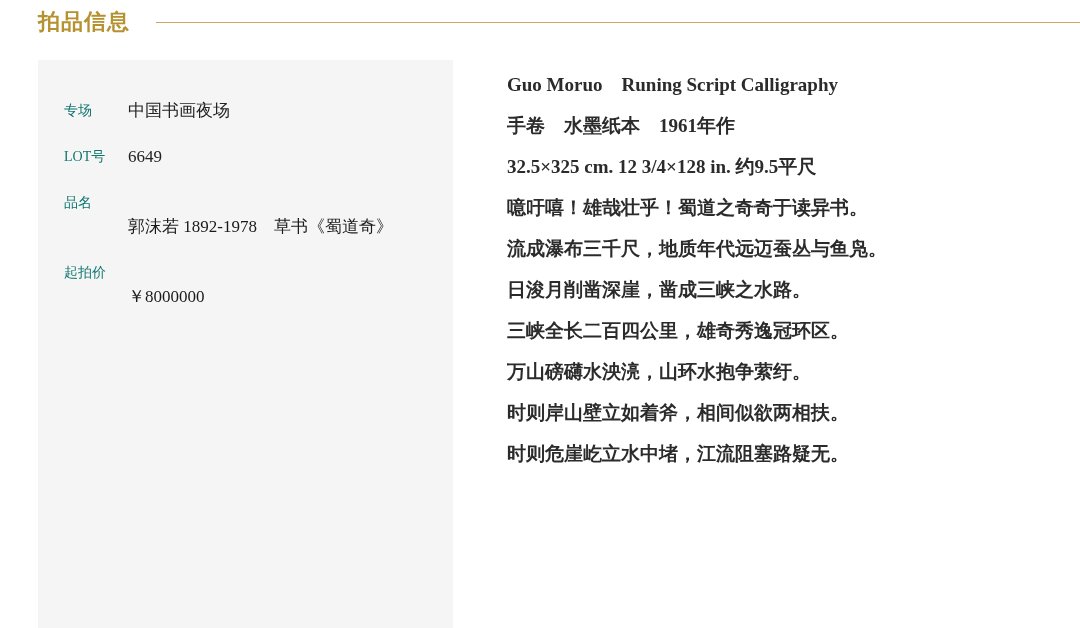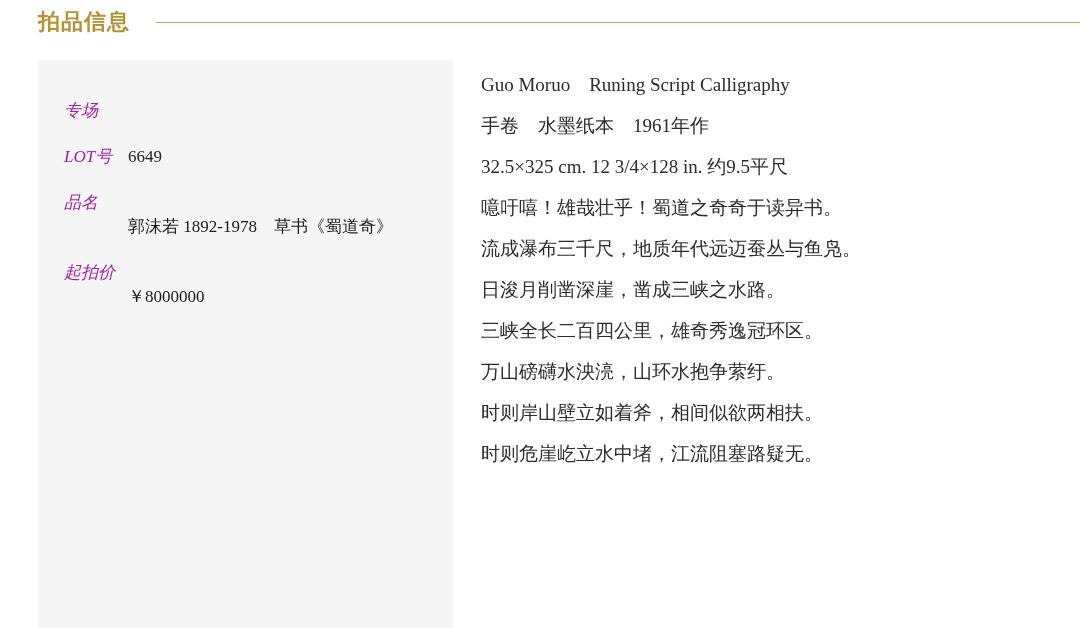--- a/index.html
+++ b/index.html
@@ -69,43 +69,43 @@
   }
   .info-row {
     display: flex;
     align-items: flex-start;
     padding: 10px 0;
   }
   .info-label {
     width: 90px;
     padding-left: 26px;
     box-sizing: border-box;
-    font-size: 17px;
-    color: #a21caf;
+    font-size: 14px;
+    color: #0f766e;
     line-height: 26px;
     white-space: nowrap;
-    font-style: italic;
   }
   .info-value {
     flex: 1;
     padding-right: 24px;
     font-size: 17px;
     color: #222222;
     line-height: 26px;
   }
   .info-value.strong {
     color: #1a1a1a;
     margin-top: 24px;
   }
 
   
   .desc-panel {
-    margin-left: 28px;
+    margin-left: 54px;
     width: 560px;
     padding-top: 4px;
+    font-weight: bold;
   }
   .desc-line {
     font-size: 19px;
     line-height: 41px;
     color: #2b2b2b;
     white-space: nowrap;
   }
   .desc-line.latin {
     font-family: "Liberation Serif", "DejaVu Serif", serif;
   }
@@ -119,20 +119,21 @@
     <div class="header-title">拍品信息</div>
     <div class="header-rule"></div>
   </div>
 
   <div class="content">
 
     <div class="info-panel">
 
       <div class="info-row">
         <div class="info-label">专场</div>
+        <div class="info-value">中国书画夜场</div>
       </div>
 
       <div class="info-row">
         <div class="info-label">LOT号</div>
         <div class="info-value">6649</div>
       </div>
 
       <div class="info-row">
         <div class="info-label">品名</div>
         <div class="info-value strong">郭沫若 1892-1978　草书《蜀道奇》</div>

